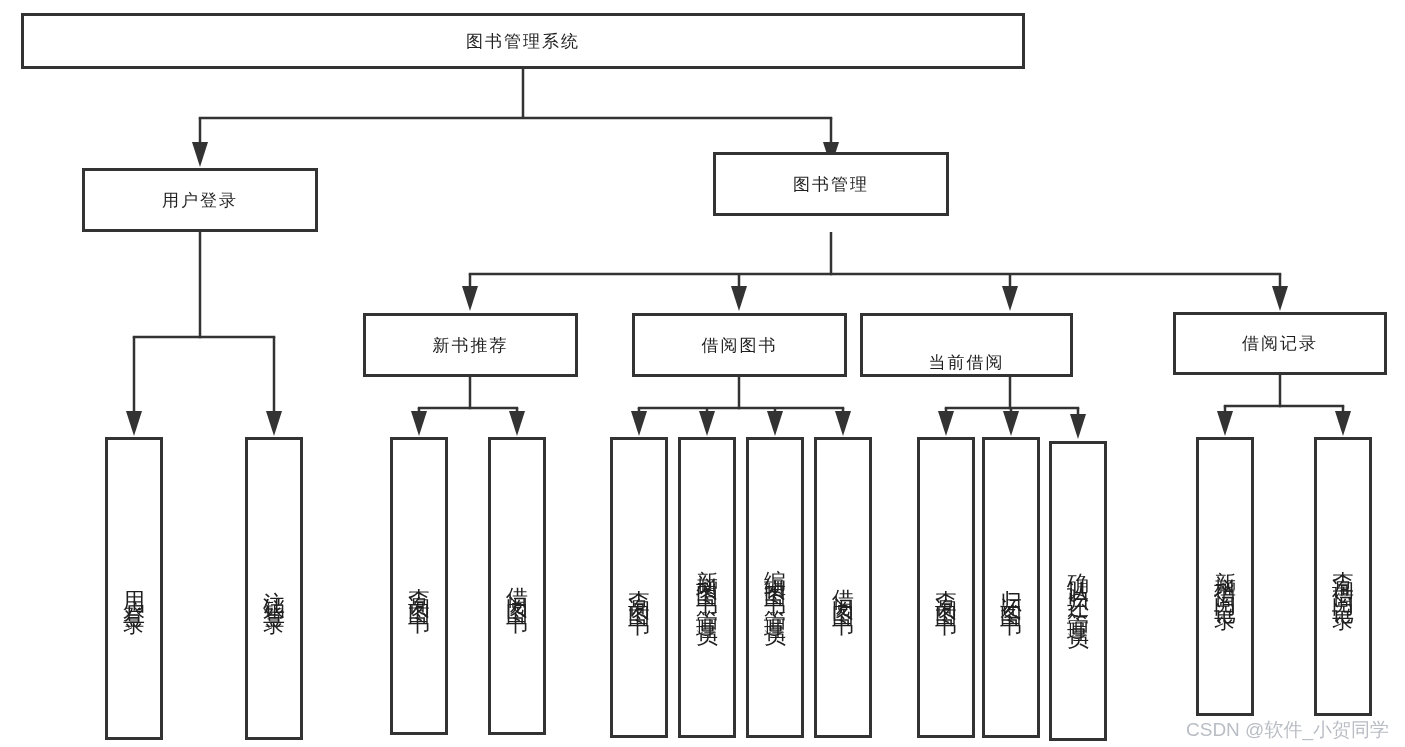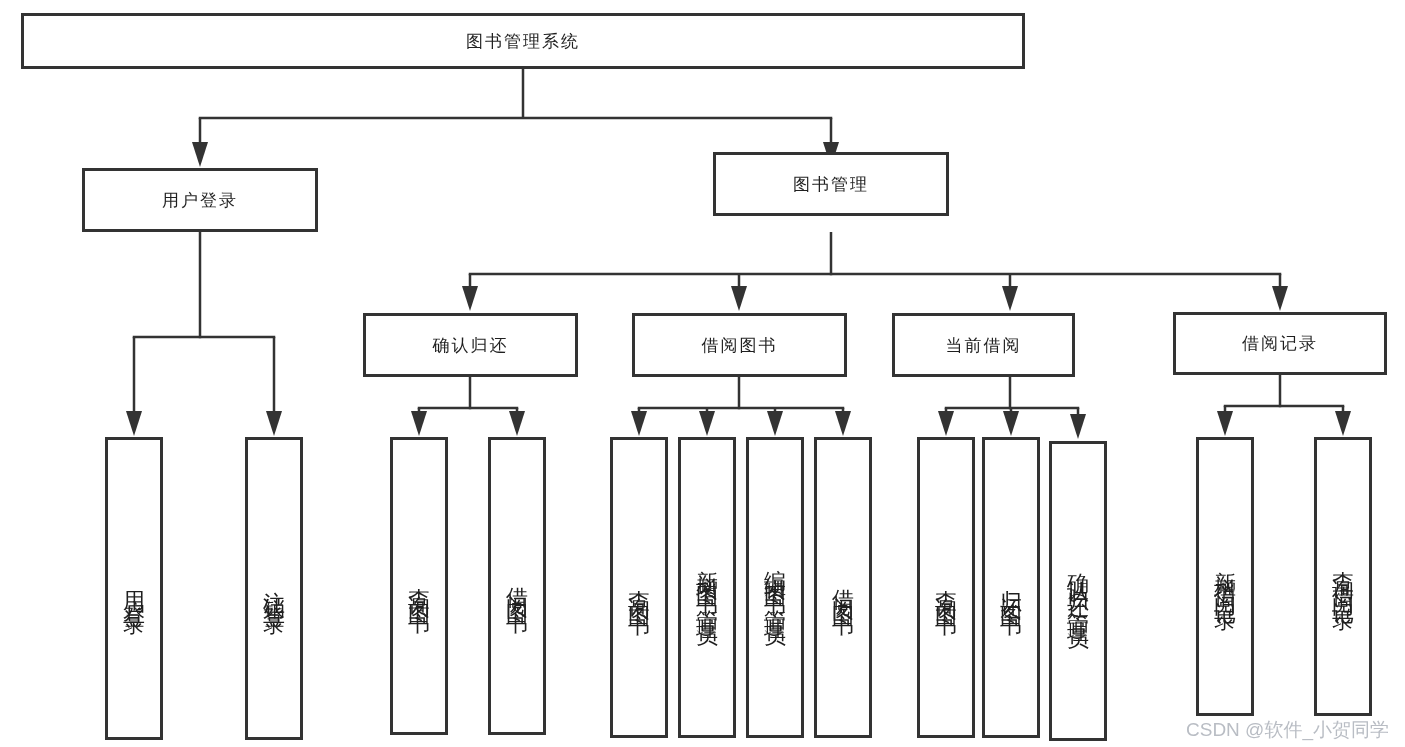--- a/index.html
+++ b/index.html
@@ -149,26 +149,26 @@
   </div>
 
   <div class="node hnode" style="left:82px; top:168px; width:236px; height:64px;">
     <span>用户登录</span>
   </div>
   <div class="node hnode" style="left:713px; top:152px; width:236px; height:64px;">
     <span>图书管理</span>
   </div>
 
   <div class="node hnode" style="left:363px; top:313px; width:215px; height:64px;">
-    <span>确认归还</span>
+    <span>新书推荐</span>
   </div>
   <div class="node hnode" style="left:632px; top:313px; width:215px; height:64px;">
     <span>借阅图书</span>
   </div>
-  <div class="node hnode" style="left:892px; top:313px; width:183px; height:64px;">
+  <div class="node hnode" style="left:860px; top:313px; width:213px; height:64px;align-items:flex-end;">
     <span>当前借阅</span>
   </div>
   <div class="node hnode" style="left:1173px; top:312px; width:214px; height:63px;">
     <span>借阅记录</span>
   </div>
 
   <div class="node leaf" style="left:105px; top:437px; width:58px; height:303px;">
     <span>用户登录</span>
   </div>
   <div class="node leaf" style="left:245px; top:437px; width:58px; height:303px;">

